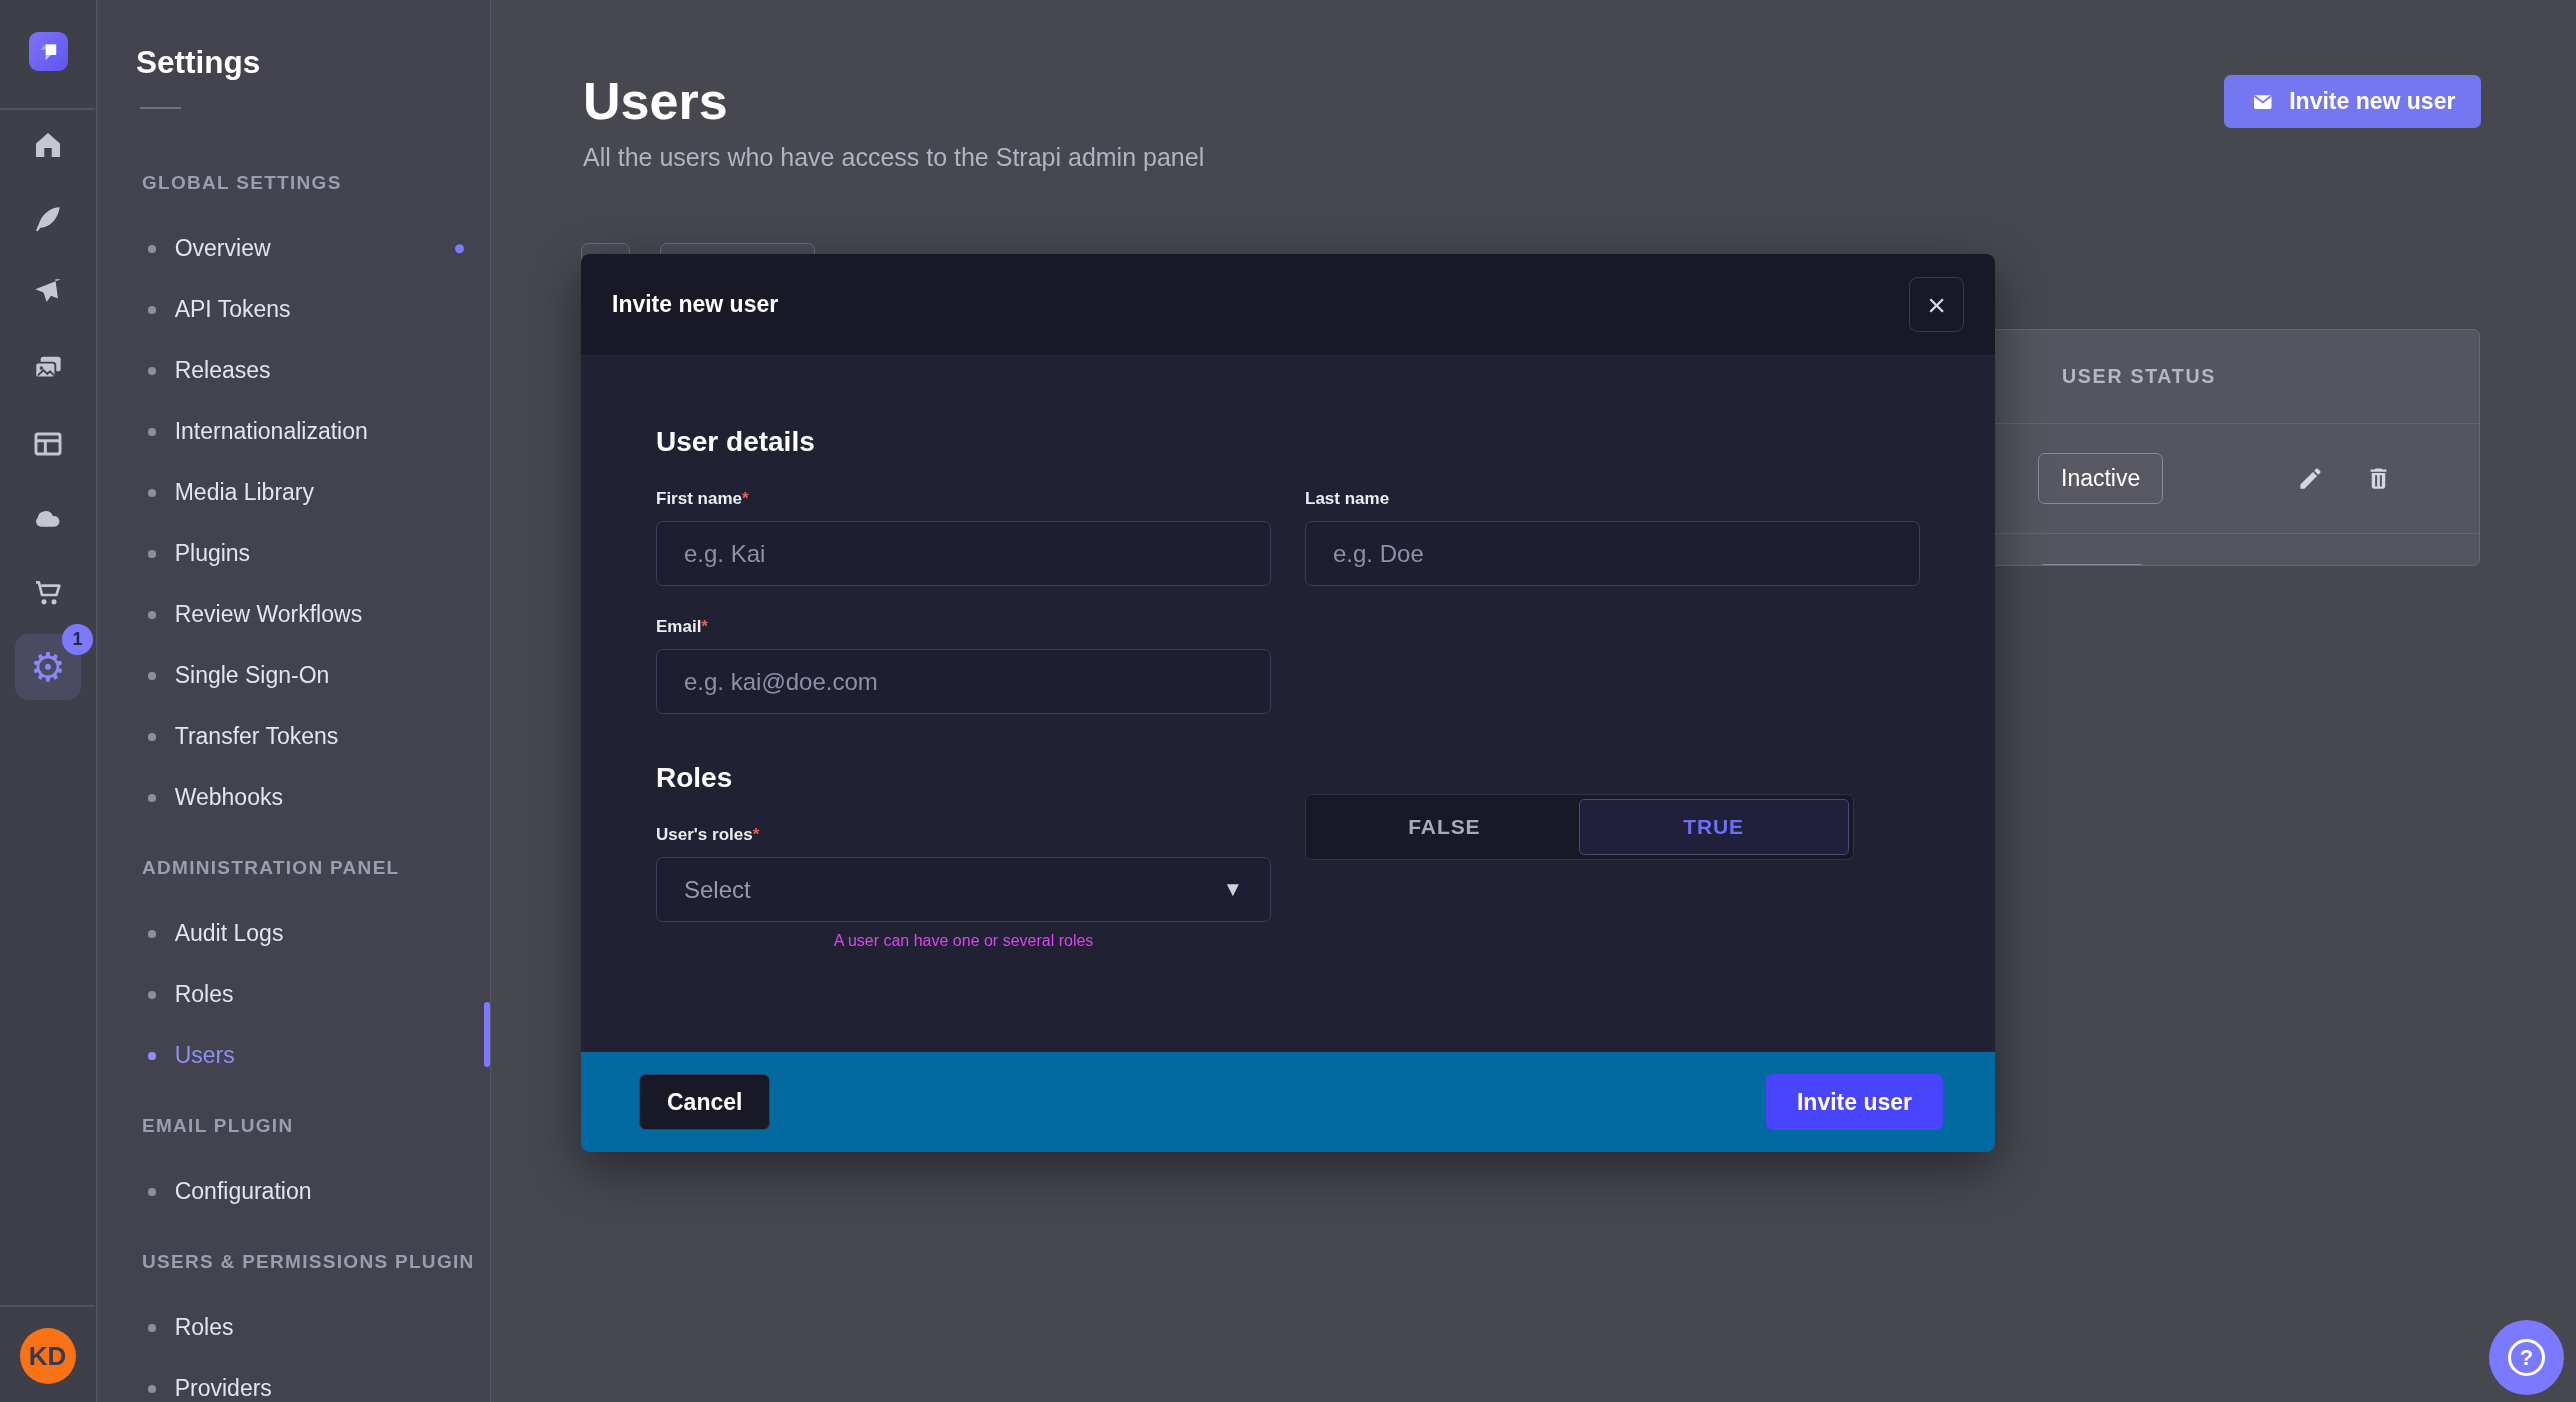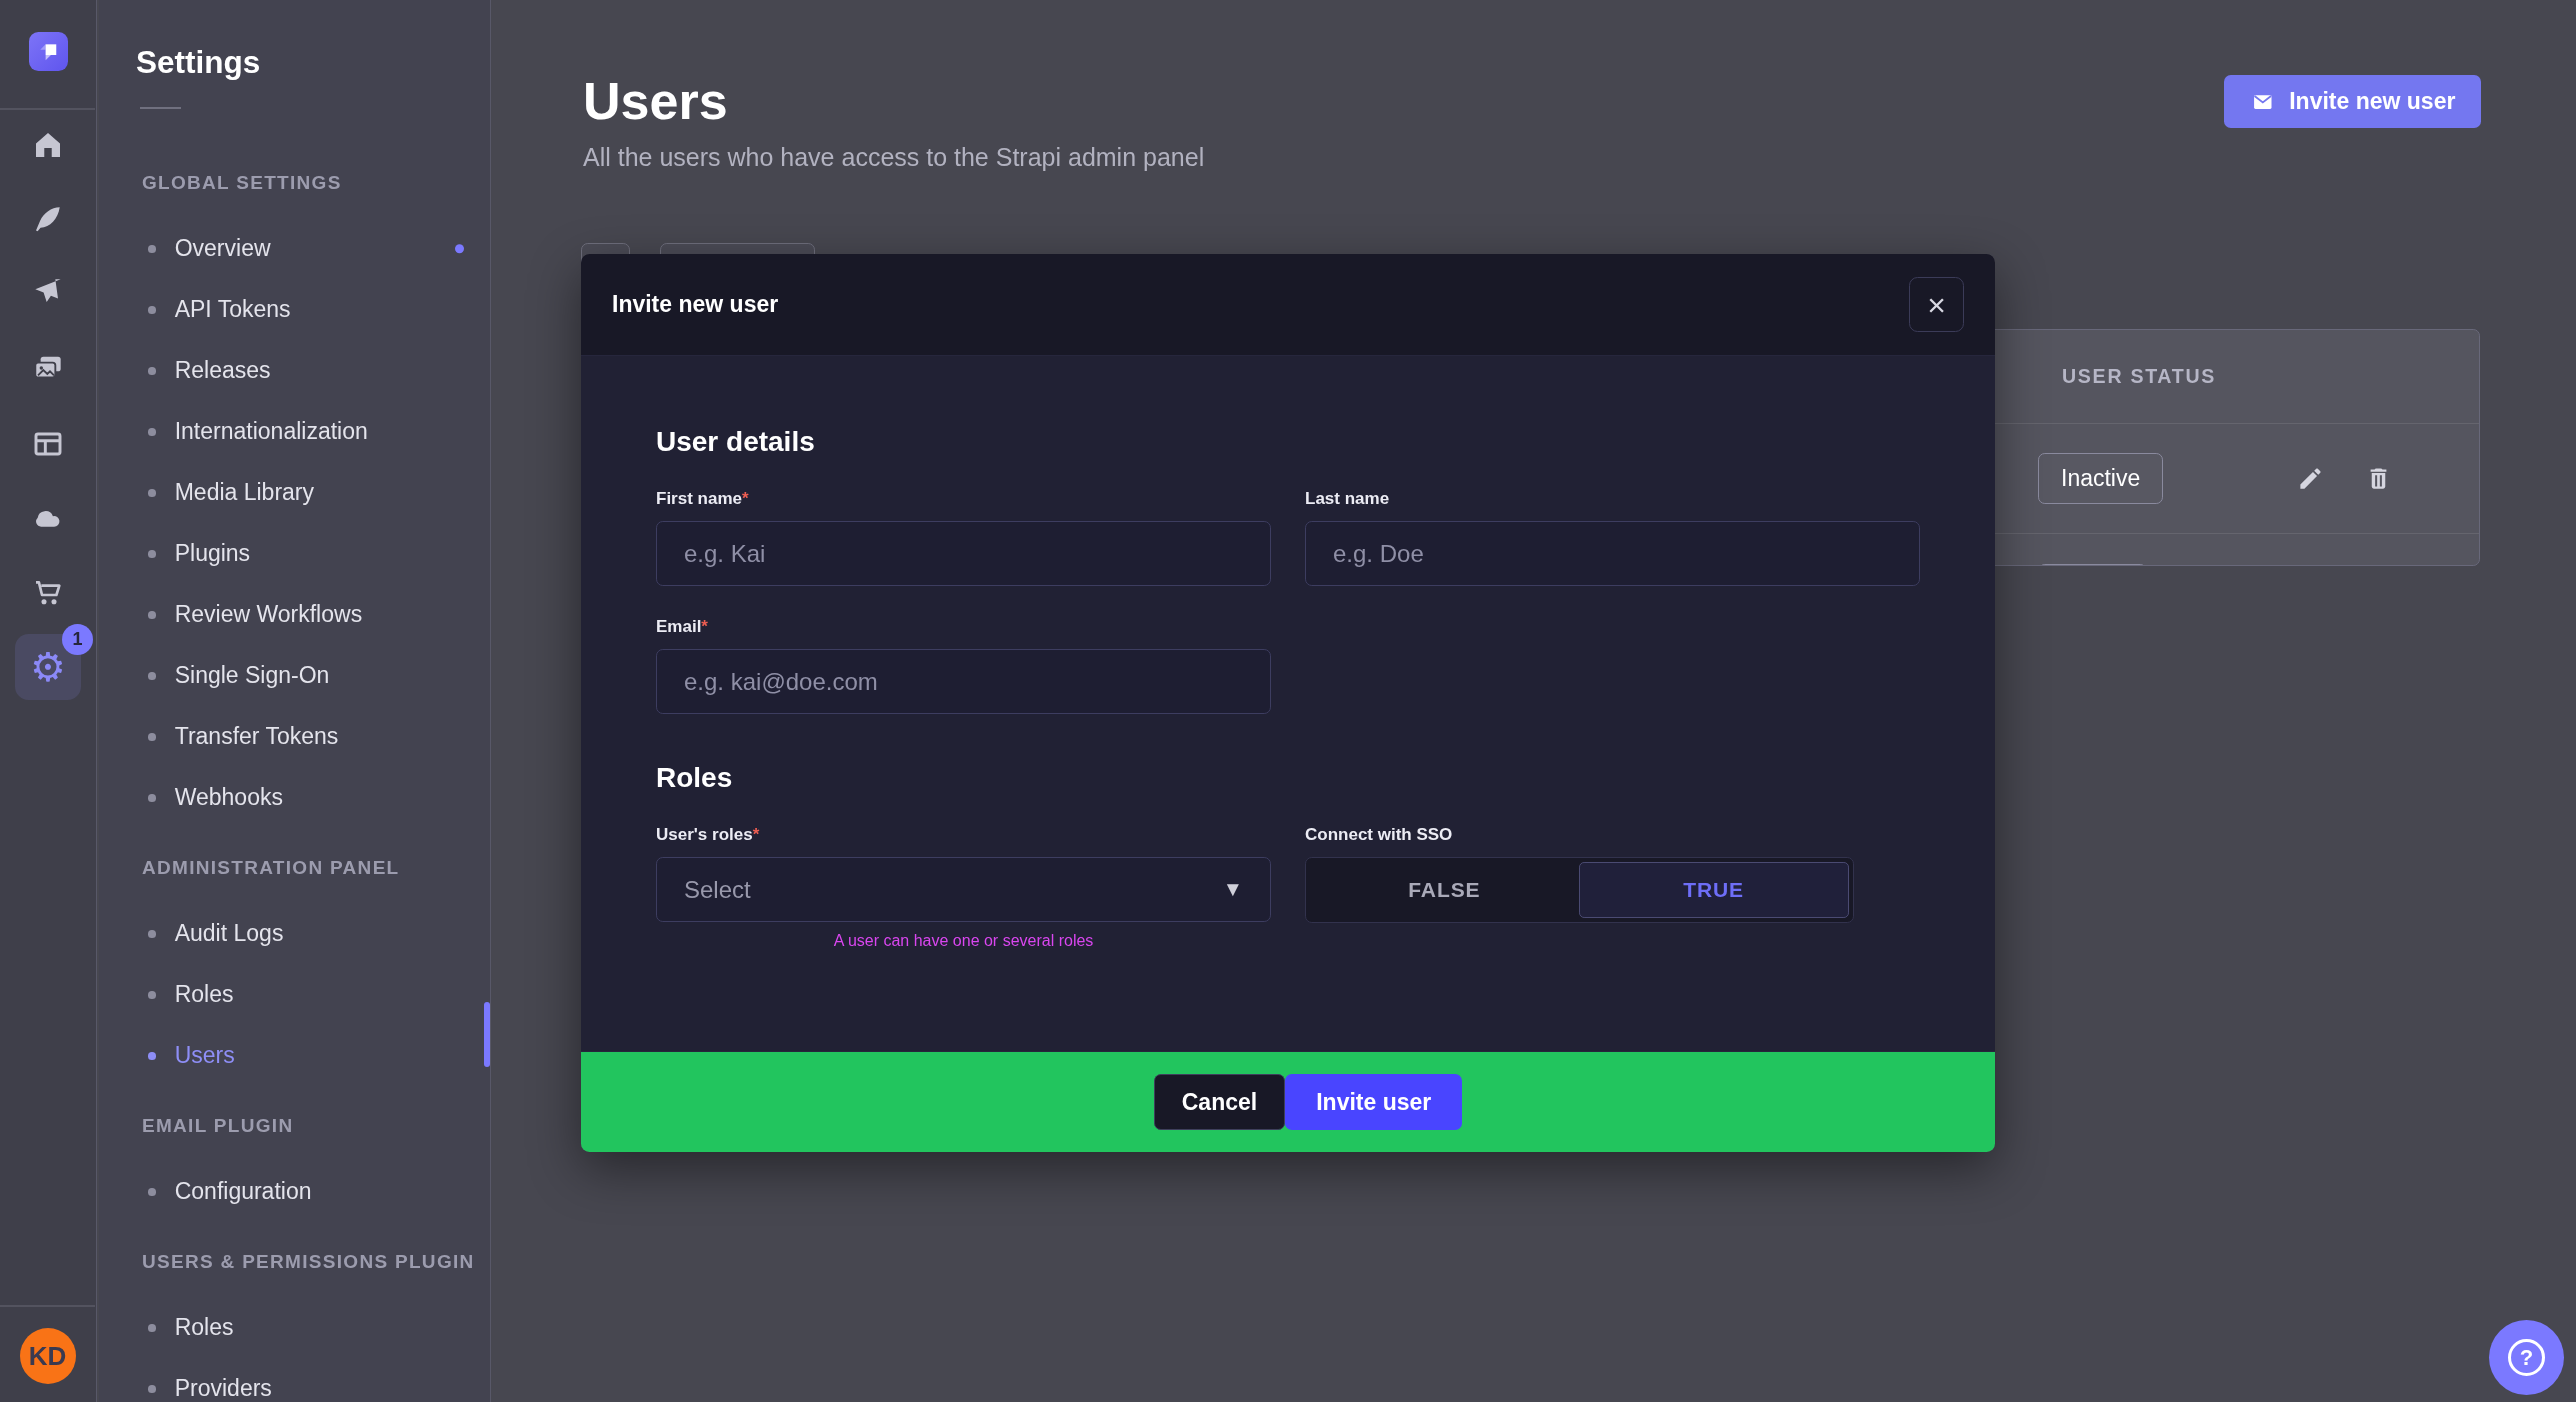--- a/index.html
+++ b/index.html
@@ -89,22 +89,22 @@
   .select { height:65px; background:#1e1e32; border:1.7px solid #3d3d60; border-radius:6.8px;
             display:flex; align-items:center; padding:0 27px; cursor:pointer; }
   .sel-text { font-size:24px; color:#9898ab; }
   .sel-caret { margin-left:auto; font-size:20.4px; color:#d0d0da; }
   .hint { margin-top:10.2px; font-size:16px; color:#d946ef;text-align:center; }
   .sso { width:549px; height:66px; background:#181826; border:1.7px solid #32324d; border-radius:6.8px;
          display:flex; align-items:stretch; padding:4.3px; }
   .sso-opt { flex:1; display:flex; align-items:center; justify-content:center; font-size:21px; font-weight:bold;
              letter-spacing:0.9px; color:#a9a9b8; cursor:pointer; border-radius:5.1px; }
   .sso-opt.on { border:1.7px solid #4a4a72; background:#20203a; color:#6e6ef7; }
-  .m-foot { height:101px; background:#22c55e; border-top:1.7px solid #26263c; display:flex; align-items:center;
-            justify-content:center; padding:0 18px 0 58px; }
+  .m-foot { height:101px; background:#0369a1; border-top:1.7px solid #26263c; display:flex; align-items:center;
+            justify-content:space-between; padding:0 52px 0 58px; }
   .btn-cancel { height:56px; padding:0 27px; background:#181826; border:1.7px solid #3f3f5c; border-radius:6.8px;
                 color:#ffffff; font-size:23px; font-weight:bold; cursor:pointer; font-family:inherit; }
   .btn-submit { height:56px; padding:0 31px; background:#4945ff; border:none; border-radius:6.8px;
                 color:#ffffff; font-size:23px; font-weight:bold; cursor:pointer; font-family:inherit; }
 
   
   .help { position:absolute; left:2489px; top:1320px; width:75px; height:75px; border-radius:50%;
           background:#7b79ff; border:none; cursor:pointer; display:flex; align-items:center; justify-content:center; z-index:20; }
   .help-ring { width:37px; height:37px; border-radius:50%; border:3.4px solid #ffffff; color:#ffffff;
                font-size:22px; font-weight:bold; display:flex; align-items:center; justify-content:center; }
@@ -344,21 +344,20 @@
       <div class="frow">
         <div class="fcol">
           <label class="flabel"><span>User's roles</span><span class="req">*</span></label>
           <div class="select">
             <span class="sel-text">Select</span>
             <span class="sel-caret">▼</span>
           </div>
           <div class="hint">A user can have one or several roles</div>
         </div>
         <div class="fcol">
-          <label class="flabel"><span>Connect with SSO</span></label>
           <div class="sso">
             <div class="sso-opt">FALSE</div>
             <div class="sso-opt on">TRUE</div>
           </div>
         </div>
       </div>
     </div>
 
     <div class="m-foot">
       <button class="btn-cancel">Cancel</button>

